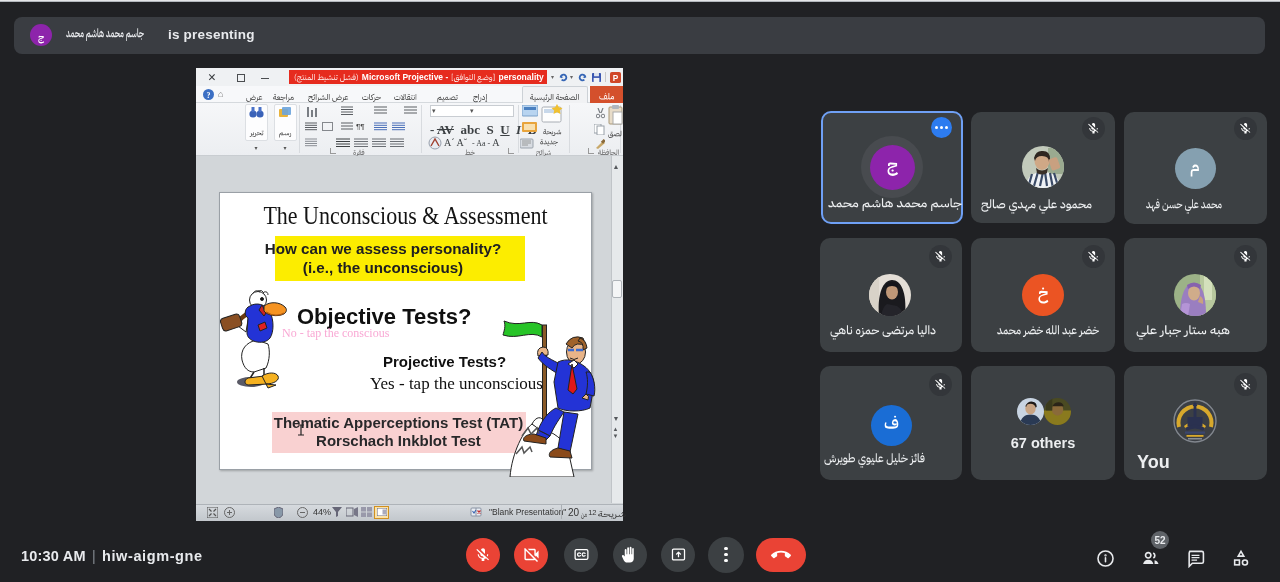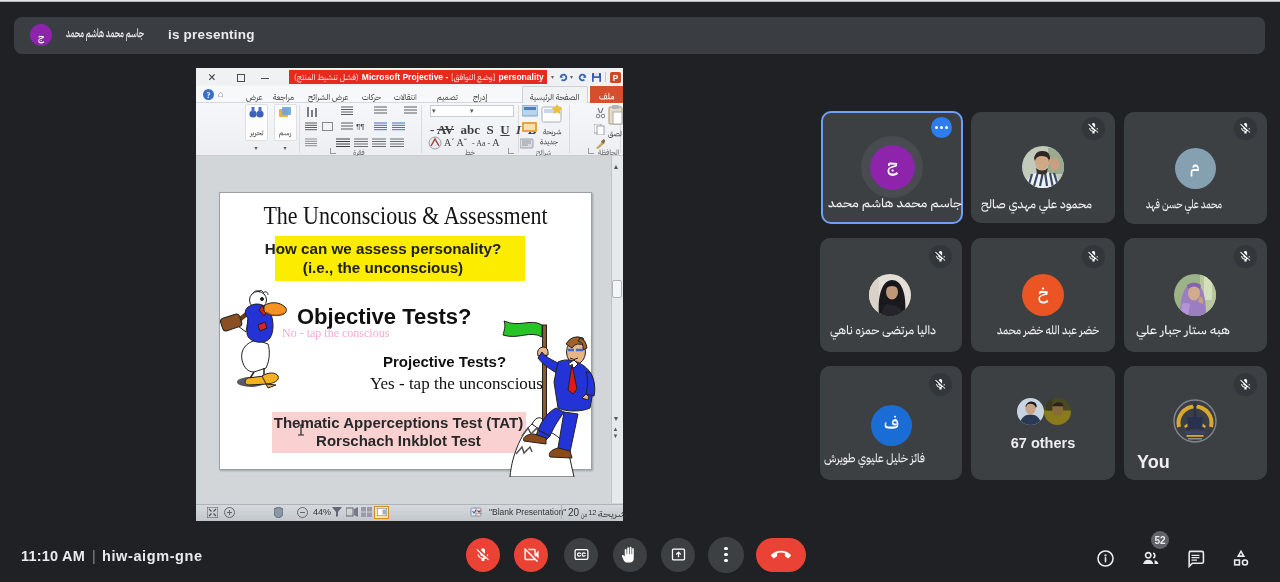--- a/index.html
+++ b/index.html
@@ -619,21 +619,21 @@
 <rect x="13" y="33.5" width="20" height="2.2" fill="#3a4670"></rect>
 <rect x="14.5" y="37" width="17" height="1.8" fill="#d8a92c"></rect>
 <rect x="16" y="40" width="14" height="1.5" fill="#8a8f96"></rect>
 </svg>
     <div class="abs" style="left:1233.5px;top:372.5px;width:23px;height:23px;border-radius:50%;background:#33363a;display:flex;align-items:center;justify-content:center">
       <svg width="13" height="13" viewBox="0 0 24 24" fill="#fff">
         <path d="M15 10.6V5c0-1.66-1.34-3-3-3-1.54 0-2.79 1.16-2.96 2.65L15 10.6zm3.08.94c.05-.18.09-.36.09-.56h1.66c0 1.25-.36 2.42-.97 3.41l-1.2-1.2c.23-.51.38-1.07.42-1.65zM3.27 3 2 4.27l6.01 6.01V11c0 1.66 1.33 3 2.99 3 .22 0 .44-.03.65-.08l1.66 1.66c-.71.33-1.5.52-2.31.52-2.76 0-5.3-2.1-5.3-5.1H4c0 3.41 2.72 6.23 6 6.72V21h4v-3.28c.91-.13 1.77-.45 2.54-.9L19.73 20 21 18.73 3.27 3z"></path>
       </svg>
     </div>
     <div class="abs" style="left:1137px;top:452px;color:#eceef0;font-weight:bold;font-size:18px">You</div>
-    <div class="abs" style="left:21px;top:548px;color:#e8eaed;font-size:14.5px;font-weight:bold;letter-spacing:.2px">11:10 AM</div>
+    <div class="abs" style="left:21px;top:548px;color:#e8eaed;font-size:14.5px;font-weight:bold;letter-spacing:.2px">10:30 AM</div>
     <div class="abs" style="left:92px;top:548px;color:#848a90;font-size:14px">|</div>
     <div class="abs" style="left:102px;top:548px;color:#e8eaed;font-size:14.5px;font-weight:bold;letter-spacing:.6px">hiw-aigm-gne</div>
     <div class="abs" style="left:466.0px;top:537.5px;width:34px;height:34px;border-radius:50%;background:#ea4335;display:flex;align-items:center;justify-content:center">
       <svg width="16" height="16" viewBox="0 0 24 24" fill="#fff">
         <path d="M15 10.6V5c0-1.66-1.34-3-3-3-1.54 0-2.79 1.16-2.96 2.65L15 10.6zm3.08.94c.05-.18.09-.36.09-.56h1.66c0 1.25-.36 2.42-.97 3.41l-1.2-1.2c.23-.51.38-1.07.42-1.65zM3.27 3 2 4.27l6.01 6.01V11c0 1.66 1.33 3 2.99 3 .22 0 .44-.03.65-.08l1.66 1.66c-.71.33-1.5.52-2.31.52-2.76 0-5.3-2.1-5.3-5.1H4c0 3.41 2.72 6.23 6 6.72V21h4v-3.28c.91-.13 1.77-.45 2.54-.9L19.73 20 21 18.73 3.27 3z"></path>
       </svg>
     </div>
     <div class="abs" style="left:514.0px;top:537.5px;width:34px;height:34px;border-radius:50%;background:#ea4335;display:flex;align-items:center;justify-content:center">
       <svg width="17" height="17" viewBox="0 0 24 24" fill="#fff">
         <path d="M18 10.48V6c0-1.1-.9-2-2-2H6.83l2 2H16v7.17l2 2v-1.65l4 3.98v-11l-4 3.98zM16 16L6 6 4 4 2.81 2.81 1.39 4.22l.85.85C2.09 5.35 2 5.66 2 6v12c0 1.1.9 2 2 2h12c.34 0 .65-.09.93-.24l2.85 2.85 1.41-1.41L16 16zM4 18V6.83L15.17 18H4z"></path>

